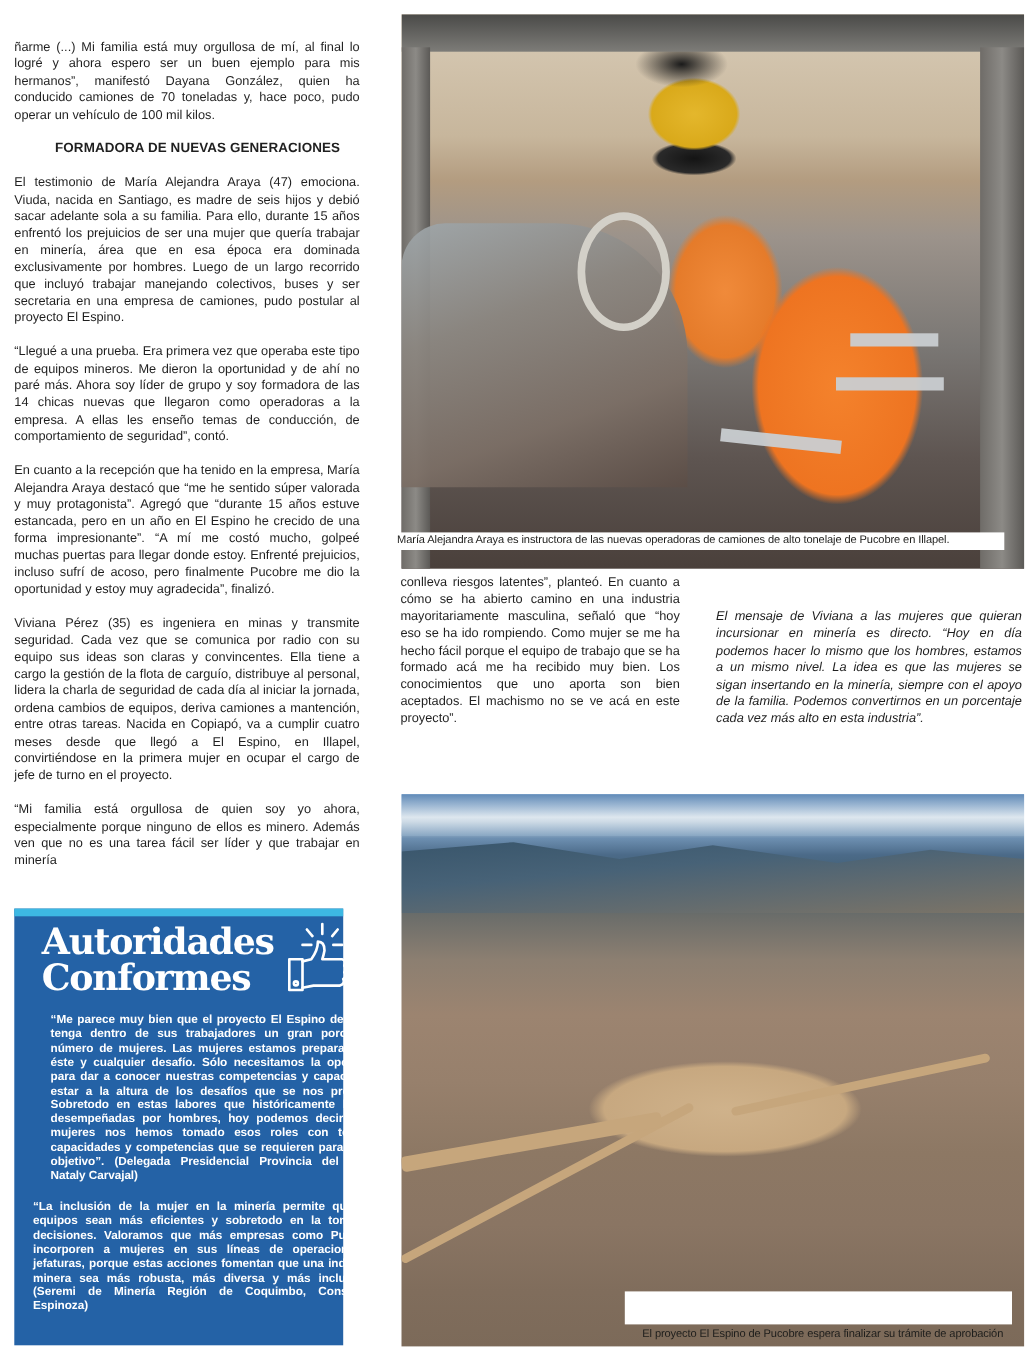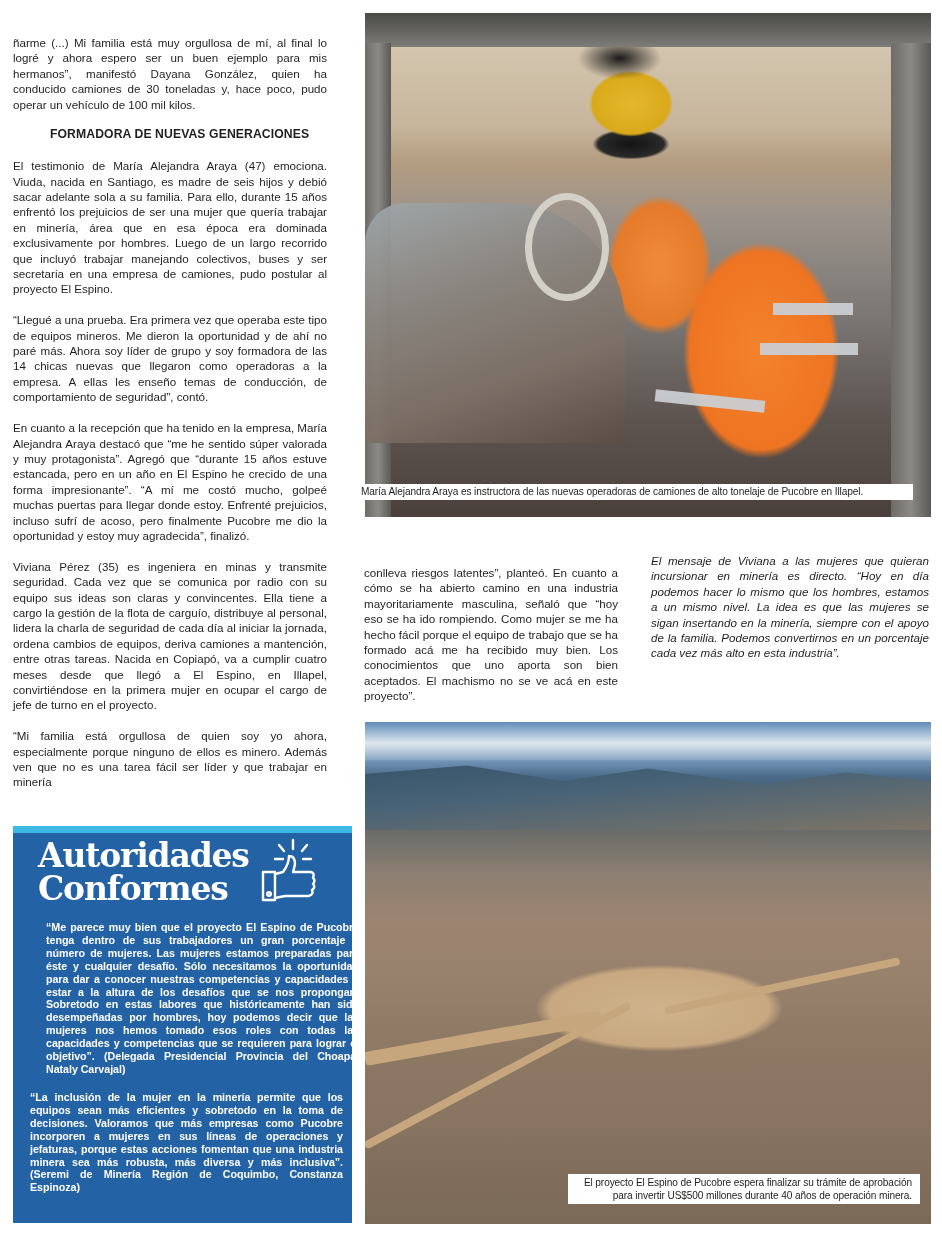--- a/index.html
+++ b/index.html
@@ -4,21 +4,21 @@
 <style>
   * { box-sizing: border-box; margin: 0; padding: 0; }
   html, body { width: 942px; height: 1246px; background: #ffffff; overflow: hidden; }
   body { position: relative; font-family: "Liberation Sans", sans-serif; color: #1d1d1b; }
 
   .col-text { position: absolute; font-size: 11.6px; line-height: 15.4px; text-align: justify; color: #1f1f1f; }
   .col-text p { margin-bottom: 15.4px; }
   .col-text h3 { font-size: 12.2px; font-weight: bold; margin-bottom: 15.4px; letter-spacing: 0.1px; margin-left: 37px; }
 
   #left-col { left: 13px; top: 35px; width: 314px; }
-  #mid-col { left: 364px; top: 565px; width: 254px; }
+  #mid-col { left: 364px; top: 522px; width: 254px; }
   #right-col { left: 651px; top: 553px; width: 278px; font-style: italic; }
 
   .photo { position: absolute; overflow: hidden; }
   #photo-operator { left: 365px; top: 13px; width: 566px; height: 504px;
     background:
       radial-gradient(ellipse 60px 30px at 45% 9%, #1a1a1a 0%, transparent 70%),
       radial-gradient(ellipse 70px 55px at 47% 18%, #e4b72c 0%, #d9a91a 55%, transparent 60%),
       radial-gradient(ellipse 55px 22px at 47% 26%, #141414 0%, #2a2a2a 60%, transparent 70%),
       radial-gradient(ellipse 130px 180px at 70% 67%, #f4822c 0%, #ee7421 55%, transparent 60%),
       radial-gradient(ellipse 90px 120px at 52% 50%, #f08a3a 0%, #e57b2a 50%, transparent 58%),
@@ -27,51 +27,51 @@
   #photo-operator .cab-frame { position: absolute; left: 0; top: 0; right: 0; height: 34px; background: linear-gradient(180deg,#4a4a48,#7d7c78); }
   #photo-operator .cab-post { position: absolute; top: 30px; bottom: 0; width: 26px; background: linear-gradient(90deg,#6f6c68,#8c8a86,#5b5956); }
   #photo-operator .dash { position: absolute; left: 0; top: 190px; width: 260px; height: 240px;
     background: linear-gradient(160deg,#9fa7ab 0%,#8b8680 35%,#7c6f66 70%,#5b4d46 100%); border-radius: 40px 120px 0 0; opacity: .92; }
   #photo-operator .wheel { position: absolute; left: 160px; top: 180px; width: 84px; height: 108px; border: 7px solid #d3d0c8; border-radius: 50%; }
   #photo-operator .jacket-stripe { position: absolute; height: 12px; background: #c9ced1; opacity: .95; }
 
   .caption { position: absolute; background: #ffffff; color: #1d1d1b; font-size: 10.1px; line-height: 13px; letter-spacing: -0.1px; }
   #caption-operator { left: 347px; top: 484px; width: 566px; height: 16px; padding: 1px 0 12px 14px; }
   #caption-aerial { left: 568px; top: 1174px; width: 352px; height: 30px; padding: 2px 8px 0 8px; text-align: right; }
-  #caption-aerial span { display: block; }
+  #caption-aerial span { display: block; margin-top: 30px; }
 
   #photo-aerial { left: 365px; top: 722px; width: 566px; height: 502px;
     background:
       radial-gradient(ellipse 200px 70px at 52% 57%, #cfb28b 0%, #c7a880 55%, transparent 62%),
       radial-gradient(ellipse 30px 24px at 55% 56%, #8e969b 0%, transparent 70%),
       linear-gradient(180deg,
         #6f9bc9 0%, #a9c5e0 3%, #e4ebef 5%, #6d8fb1 8%,
         #4b6a88 11%, #3e5b6b 16%, #6b6d6a 22%, #8c7f71 30%,
         #9c8470 40%, #97806c 52%, #8d7864 65%, #8a7563 78%, #806d5c 90%, #7c6a59 100%);
   }
   #photo-aerial .clouds { position: absolute; left: 0; top: 0; right: 0; height: 38px;
     background: linear-gradient(180deg, #5f89b6 0%, #dfe8ef 55%, #8aa8c4 100%); opacity: .9; }
   #photo-aerial .ridge { position: absolute; left: 0; right: 0; top: 38px; height: 70px;
     background: linear-gradient(175deg, #37546a 0%, #476277 40%, #7c7467 100%); clip-path: polygon(0 20%,18% 8%,35% 30%,50% 12%,70% 35%,85% 18%,100% 30%,100% 100%,0 100%); }
   #photo-aerial .road { position: absolute; height: 8px; background: #c6a67c; border-radius: 4px; transform-origin: left center; }
 
-  #authorities-box { position: absolute; left: 13px; top: 826px; width: 339px; height: 397px; background: #2462a6; }
+  #authorities-box { position: absolute; left: 13px; top: 826px; width: 299px; height: 397px; background: #2462a6; }
   #authorities-box .topbar { position: absolute; left: 0; top: 0; right: 0; height: 7px; background: #3db8e3; }
   #authorities-title { position: absolute; left: 25px; top: 13px; font-family: "DejaVu Serif", serif; font-weight: bold; color: #ffffff; font-size: 33px; line-height: 33px; letter-spacing: -1.2px; }
   #authorities-title span { display: block; }
   #thumbs-up-icon { position: absolute; left: 246px; top: 12px; width: 64px; height: 66px; }
   .quote { position: absolute; left: 17px; width: 313px; color: #ffffff; font-weight: bold; font-size: 10.7px; line-height: 12.9px; text-align: justify; letter-spacing: -0.05px; }
   #quote-1 { top: 95px; margin-left: 16px; }
   #quote-2 { top: 265px; }
 </style>
 </head>
 <body>
 
 <div id="left-col" class="col-text">
-  <p>ñarme (...) Mi familia está muy orgullosa de mí, al final lo logré y ahora espero ser un buen ejemplo para mis hermanos”, manifestó Dayana González, quien ha conducido camiones de 30 toneladas y, hace poco, pudo operar un vehículo de 100 mil kilos.</p>
+  <p>ñarme (...) Mi familia está muy orgullosa de mí, al final lo logré y ahora espero ser un buen ejemplo para mis hermanos”, manifestó Dayana González, quien ha conducido camiones de 70 toneladas y, hace poco, pudo operar un vehículo de 100 mil kilos.</p>
   <h3>FORMADORA DE NUEVAS GENERACIONES</h3>
   <p>El testimonio de María Alejandra Araya (47) emociona. Viuda, nacida en Santiago, es madre de seis hijos y debió sacar adelante sola a su familia. Para ello, durante 15 años enfrentó los prejuicios de ser una mujer que quería trabajar en minería, área que en esa época era dominada exclusivamente por hombres. Luego de un largo recorrido que incluyó trabajar manejando colectivos, buses y ser secretaria en una empresa de camiones, pudo postular al proyecto El Espino.</p>
   <p>“Llegué a una prueba. Era primera vez que operaba este tipo de equipos mineros. Me dieron la oportunidad y de ahí no paré más. Ahora soy líder de grupo y soy formadora de las 14 chicas nuevas que llegaron como operadoras a la empresa. A ellas les enseño temas de conducción, de comportamiento de seguridad”, contó.</p>
   <p>En cuanto a la recepción que ha tenido en la empresa, María Alejandra Araya destacó que “me he sentido súper valorada y muy protagonista”. Agregó que “durante 15 años estuve estancada, pero en un año en El Espino he crecido de una forma impresionante”. “A mí me costó mucho, golpeé muchas puertas para llegar donde estoy. Enfrenté prejuicios, incluso sufrí de acoso, pero finalmente Pucobre me dio la oportunidad y estoy muy agradecida”, finalizó.</p>
   <p>Viviana Pérez (35) es ingeniera en minas y transmite seguridad. Cada vez que se comunica por radio con su equipo sus ideas son claras y convincentes. Ella tiene a cargo la gestión de la flota de carguío, distribuye al personal, lidera la charla de seguridad de cada día al iniciar la jornada, ordena cambios de equipos, deriva camiones a mantención, entre otras tareas. Nacida en Copiapó, va a cumplir cuatro meses desde que llegó a El Espino, en Illapel, convirtiéndose en la primera mujer en ocupar el cargo de jefe de turno en el proyecto.</p>
   <p style="text-align:justify;text-align-last:justify;margin-bottom:0"> “Mi familia está orgullosa de quien soy yo ahora, especialmente porque ninguno de ellos es minero. Además ven que no es una tarea fácil ser líder y que trabajar en minería</p>
 </div>
 
 <div id="photo-operator" class="photo">
   <div class="cab-frame"></div>

